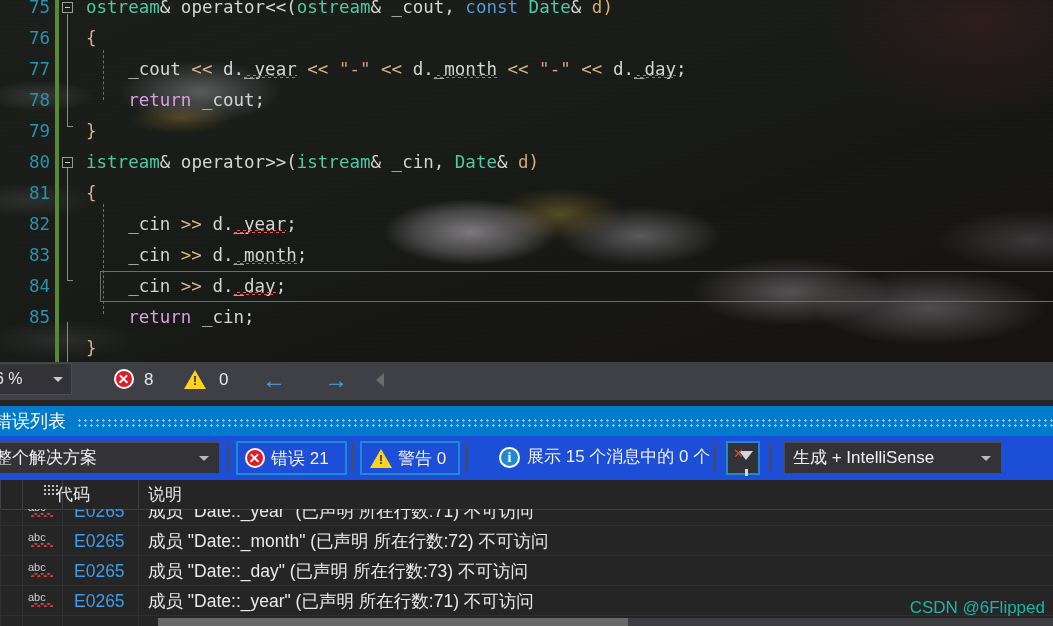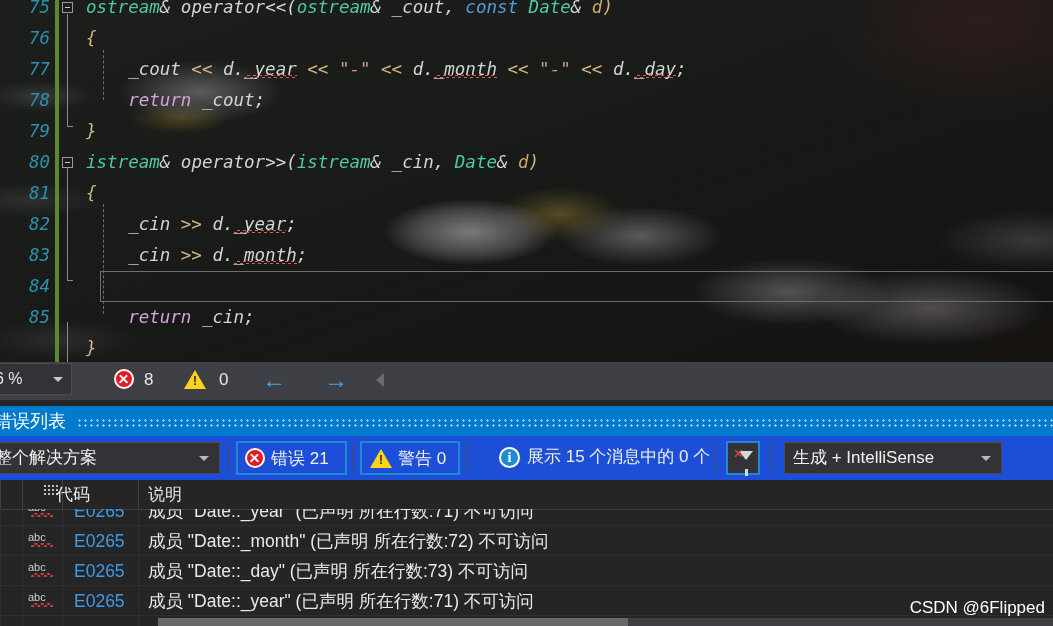--- a/index.html
+++ b/index.html
@@ -34,21 +34,21 @@
       radial-gradient(ellipse 100px 26px at 60px 340px, rgba(130,126,134,.18) 0%, rgba(0,0,0,0) 78%),
       radial-gradient(ellipse 200px 120px at 980px 20px, rgba(70,30,34,.45) 0%, rgba(0,0,0,0) 80%),
       linear-gradient(160deg,#1a1d1a 0%,#171a17 40%,#14110f 100%);
   }
   .editor-bg:after{
     content:"";position:absolute;inset:0;
     background:repeating-linear-gradient(0deg,rgba(255,255,255,.012) 0 1px,rgba(0,0,0,.012) 1px 2px);
     pointer-events:none;
   }
 
-  .code-layer{position:absolute;inset:0;font-style:italic;}
+  .code-layer{position:absolute;inset:0;}
   .line{
     position:absolute;left:0;right:0;height:31px;line-height:31px;
     font-family:"DejaVu Sans Mono","Liberation Mono",monospace;
     font-size:17.5px;white-space:pre;
   }
   .lnum{
     position:absolute;left:0;width:50px;text-align:right;
     color:#2b91af;font-family:"DejaVu Sans Mono","Liberation Mono",monospace;
     font-size:17.5px;
   }
@@ -225,21 +225,21 @@
       radial-gradient(circle at 4.8px 0.4px, #d23c3c 1.5px, transparent 1.7px);
     background-size:6.4px 4px;
   }
   .row .code{position:absolute;left:74px;top:2px;color:#3d9be9;font-size:17.5px;line-height:26px;}
   .row .desc{position:absolute;left:148px;top:2px;color:#e9e9e9;font-size:17.5px;line-height:26px;white-space:nowrap;}
   .rowsep{position:absolute;left:0;width:1053px;height:1px;background:#2f2f33;}
   .hscroll{position:absolute;left:158px;bottom:0;width:895px;height:8px;background:#3e3e42;}
   .hscroll .thumb{position:absolute;left:0;top:0;width:470px;height:8px;background:#686868;}
 
   .watermark{
-    position:absolute;right:8px;bottom:8px;color:#ffffff;font-size:17px;
+    position:absolute;right:8px;bottom:8px;color:#14b8a6;font-size:17px;
     font-family:"Liberation Sans",sans-serif;
   }
 </style>
 </head>
 <body>
 
 <div id="app">
 
   <div class="editor">
     <div class="editor-bg"></div>
@@ -247,21 +247,21 @@
     <div class="code-layer" id="code-layer">
         <div class="line" style="top: -8px;"><span class="lnum" style="top: 0px;">75</span><span class="fold"></span><span class="codetext"><span class="t-type">ostream</span><span class="t-plain">&amp; </span><span class="t-fn">operator</span><span class="t-plain">&lt;&lt;(</span><span class="t-type">ostream</span><span class="t-plain">&amp; </span><span class="t-plain">_cout</span><span class="t-plain">, </span><span class="t-kw">const</span><span class="t-plain"> </span><span class="t-type">Date</span><span class="t-plain">&amp; </span><span class="t-param">d</span><span class="t-brace">)</span></span></div>
         <div class="line" style="top: 23px;"><span class="lnum" style="top: 0px;">76</span><span class="codetext"><span class="t-brace">{</span></span></div>
         <div class="line" style="top: 54px;"><span class="lnum" style="top: 0px;">77</span><span class="codetext"><span class="t-plain">    _cout </span><span class="t-brace">&lt;&lt; </span><span class="t-plain">d.</span><span class="t-plain squig">_year</span><span class="t-plain"> </span><span class="t-brace">&lt;&lt; </span><span class="t-str">"-"</span><span class="t-plain"> </span><span class="t-brace">&lt;&lt; </span><span class="t-plain">d.</span><span class="t-plain squig">_month</span><span class="t-plain"> </span><span class="t-brace">&lt;&lt; </span><span class="t-str">"-"</span><span class="t-plain"> </span><span class="t-brace">&lt;&lt; </span><span class="t-plain">d.</span><span class="t-plain squig">_day</span><span class="t-plain">;</span></span></div>
         <div class="line" style="top: 85px;"><span class="lnum" style="top: 0px;">78</span><span class="codetext"><span class="t-plain">    </span><span class="t-ctl">return</span><span class="t-plain"> _cout;</span></span></div>
         <div class="line" style="top: 116px;"><span class="lnum" style="top: 0px;">79</span><span class="codetext"><span class="t-brace">}</span></span></div>
         <div class="line" style="top: 147px;"><span class="lnum" style="top: 0px;">80</span><span class="fold"></span><span class="codetext"><span class="t-type">istream</span><span class="t-plain">&amp; </span><span class="t-fn">operator</span><span class="t-plain">&gt;&gt;(</span><span class="t-type">istream</span><span class="t-plain">&amp; </span><span class="t-plain">_cin</span><span class="t-plain">, </span><span class="t-type">Date</span><span class="t-plain">&amp; </span><span class="t-param">d</span><span class="t-brace">)</span></span></div>
         <div class="line" style="top: 178px;"><span class="lnum" style="top: 0px;">81</span><span class="codetext"><span class="t-brace">{</span></span></div>
         <div class="line" style="top: 209px;"><span class="lnum" style="top: 0px;">82</span><span class="codetext"><span class="t-plain">    _cin </span><span class="t-brace">&gt;&gt; </span><span class="t-plain">d.</span><span class="t-plain squig">_year</span><span class="t-plain">;</span></span></div>
         <div class="line" style="top: 240px;"><span class="lnum" style="top: 0px;">83</span><span class="codetext"><span class="t-plain">    _cin </span><span class="t-brace">&gt;&gt; </span><span class="t-plain">d.</span><span class="t-plain squig">_month</span><span class="t-plain">;</span></span></div>
-        <div class="line" style="top: 271px;"><span class="lnum" style="top: 0px;">84</span></div>
+        <div class="line" style="top: 271px;"><span class="lnum" style="top: 0px;">84</span><span class="codetext"><span class="t-plain">    _cin </span><span class="t-brace">&gt;&gt; </span><span class="t-plain">d.</span><span class="t-plain squig">_day</span><span class="t-plain">;</span></span></div>
         <div class="line" style="top: 302px;"><span class="lnum" style="top: 0px;">85</span><span class="codetext"><span class="t-plain">    </span><span class="t-ctl">return</span><span class="t-plain"> _cin;</span></span></div>
         <div class="line" style="top: 333px;"><span class="lnum" style="top: 0px; margin-top: 32px;">86</span><span class="codetext"><span class="t-brace">}</span></span></div>
         <div class="foldline" style="top: 14px; height: 112px;"></div>
         <div class="foldcap" style="top: 126px;"></div>
         <div class="foldline" style="top: 168px; height: 112px;"></div>
         <div class="foldcap" style="top: 280px;"></div>
         <div class="foldline" style="top: 322px; height: 40px;"></div>
         <div class="guide" style="left: 103px; top: 50px; height: 50px;"></div>
         <div class="guide" style="left: 103px; top: 204px; height: 110px;"></div>
       </div>

